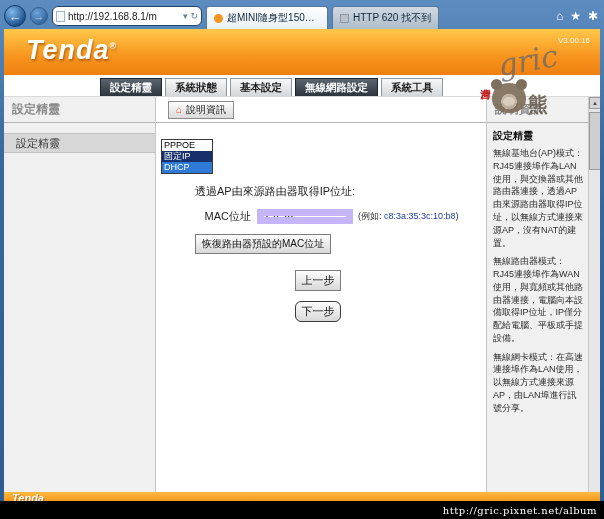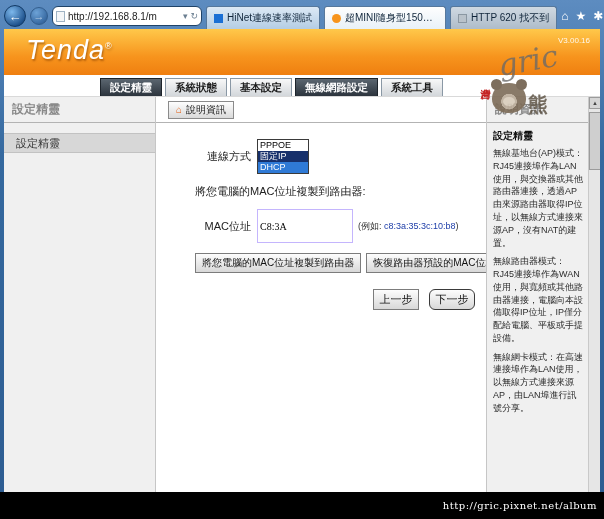--- a/index.html
+++ b/index.html
@@ -38,21 +38,21 @@
     color:#fff; font-size:12px; padding-right:2px; }
   .winicons span { line-height:1; }
 
   
   .page { position:absolute; top:29px; left:4px; right:4px; bottom:14px;
     background:#fff; overflow:hidden; }
 
   .tenda { position:relative; height:46px;
     background:linear-gradient(#ffc84a,#f7941d 60%,#ef7f10); }
   .logo { position:absolute; left:22px; top:6px; color:#fff; font-size:27px;
-    font-weight:normal; font-style:italic; letter-spacing:1px;
+    font-weight:bold; font-style:italic; letter-spacing:1px;
     text-shadow:1px 2px 2px rgba(130,60,0,.55); }
   .logo sup { font-size:9px; font-style:normal; }
   .ver { position:absolute; right:10px; top:7px; font-size:8px; color:#fff; opacity:.9; }
 
   .navtabs { height:22px; background:#fff; display:flex; align-items:flex-end;
     gap:3px; padding-left:96px; border-bottom:1px solid #d9d9d9; }
   .ntab { height:18px; padding:0 9px; display:flex; align-items:center;
     font-size:10.5px; font-weight:bold; color:#1b1b1b;
     background:linear-gradient(#f8f8f8,#d3d7db); border:1px solid #8a98a5;
     border-bottom:none; cursor:default; white-space:nowrap; }
@@ -79,29 +79,29 @@
 
   .form { width:320px; margin:16px auto 0 auto; }
   .row { display:flex; align-items:center; margin-bottom:10px; }
   .lbl { width:96px; text-align:right; font-size:11px; color:#222;
     padding-right:6px; flex:0 0 auto; }
   .listbox { width:52px; border:1px solid #3a3a3a; background:#fff; }
   .opt { font-size:9px; line-height:11px; padding:0 2px; color:#000; background:#fff; }
   .opt.sel-dark { background:#17306b; color:#fff; }
   .opt.sel-blue { background:#2f7ad6; color:#fff; }
   .mac-heading { font-size:11px; color:#222; margin:4px 0 10px 34px; }
-  .mac-input { width:96px; height:15px; border:1px solid #c4b5fd; font-size:10px;
-    padding:16px 2px; font-family:Liberation Serif, serif; }
+  .mac-input { width:96px; height:15px; border:7px solid #c4b5fd; font-size:10px;
+    padding:0 2px; font-family:Liberation Sans, sans-serif; }
   .hint { font-size:9px; color:#333; margin-left:5px; white-space:nowrap; }
   .hint .hex { color:#1d3da8;margin-top:8px; }
   .btns { margin-left:34px; gap:5px; }
   .btn { font-size:10px; color:#111; padding:2px 6px;
     background:linear-gradient(#fdfdfd,#d8d8d8); border:1px solid #7c7c7c;
     font-family:"Liberation Sans", sans-serif; white-space:nowrap; }
-  .stepnav { justify-content:flex-end; gap:10px; margin-top:16px; padding-right:6px; }
+  .stepnav { justify-content:center; gap:10px; margin-top:16px; padding-right:6px;flex-direction:column; }
   .step { width:46px; text-align:center; font-size:11px; padding:2px 0; }
   .step.next { border-color:#3a3a3a;border-radius:6px; }
 
   .help-body { padding:6px 5px 6px 6px; margin-right:12px; font-size:9px;
     line-height:1.42; color:#2c2c2c; }
   .help-h { font-size:10px; font-weight:bold; color:#111; margin-bottom:4px; }
   .help-body p { margin-bottom:6px; }
 
   .scrollbar { position:absolute; top:0; right:0; bottom:0; width:12px;
     background:#e6e6e6; border-left:1px solid #c9c9c9; }
@@ -128,21 +128,21 @@
   .bear { position:relative; width:34px; height:30px; margin-top:6px;
     background:radial-gradient(circle at 50% 62%, #bdae9b 30%, #7d6c58 32%);
     border-radius:50% 50% 46% 46%; opacity:.9; }
   .bear .ear { position:absolute; width:11px; height:11px; border-radius:50%;
     background:#6f5f4c; top:-4px; }
   .bear .ear.l { left:-1px; } .bear .ear.r { right:-1px; }
   .bear .muzzle { position:absolute; left:11px; top:14px; width:12px; height:9px;
     border-radius:50%; background:#d9cdbb; }
   .wm-bearchar { font-size:20px; color:rgba(95,85,70,.85); font-weight:bold; margin-top:14px; }
 
-  .blackbar { position:absolute; left:0; right:0; bottom:0; height:27px; background:#000;
+  .blackbar { position:absolute; left:0; right:0; bottom:0; height:18px; background:#000;
     color:#fff; display:flex; align-items:center; justify-content:flex-end;
     padding-right:7px; font-family:"DejaVu Serif", serif; font-size:10px;
     letter-spacing:.5px; z-index:60; }
 </style>
 </head>
 <body>
 
 <div class="window">
 
   <div class="chrome">
@@ -152,24 +152,20 @@
     <div class="nav-btn fwd">
       <span>→</span>
     </div>
     <div class="urlbar">
       <span class="favicon"></span>
       <span class="url">http://192.168.8.1/m</span>
       <span class="u-ic">▾</span>
       <span class="u-ic">↻</span>
     </div>
 
-    <div class="tab">
-      <span class="fav sq-blue"></span>
-      <span class="tab-label">HiNet連線速率測試</span>
-    </div>
     <div class="tab active">
       <span class="fav dot-orange"></span>
       <span class="tab-label">超MINI隨身型150M...</span>
     </div>
     <div class="tab dim">
       <span class="fav sq-grey"></span>
       <span class="tab-label">HTTP 620 找不到</span>
     </div>
 
     <div class="winicons">
@@ -209,38 +205,36 @@
       <div class="col-center">
         <div class="col-head">
           <button class="btn-home">
             <span class="home-ic">⌂</span>
             <span>說明資訊</span>
           </button>
         </div>
 
         <div class="form">
           <div class="row">
-            <span class="lbl">連線方式</span>
             <div class="listbox">
               <div class="opt">PPPOE</div>
               <div class="opt sel-dark">固定IP</div>
               <div class="opt sel-blue">DHCP</div>
             </div>
           </div>
 
-          <div class="mac-heading">將您電腦的MAC位址複製到路由器:</div>
+          <div class="mac-heading">透過AP由來源路由器取得IP位址:</div>
 
           <div class="row">
             <span class="lbl">MAC位址</span>
             <input class="mac-input" value="C8:3A" style="">
             <span class="hint"><span>(例如: </span><span class="hex">c8:3a:35:3c:10:b8</span><span>)</span></span>
           </div>
 
           <div class="row btns">
-            <button class="btn">將您電腦的MAC位址複製到路由器</button>
             <button class="btn">恢復路由器預設的MAC位址</button>
           </div>
 
           <div class="row stepnav">
             <button class="btn step">上一步</button>
             <button class="btn step next">下一步</button>
           </div>
         </div>
       </div>
 

